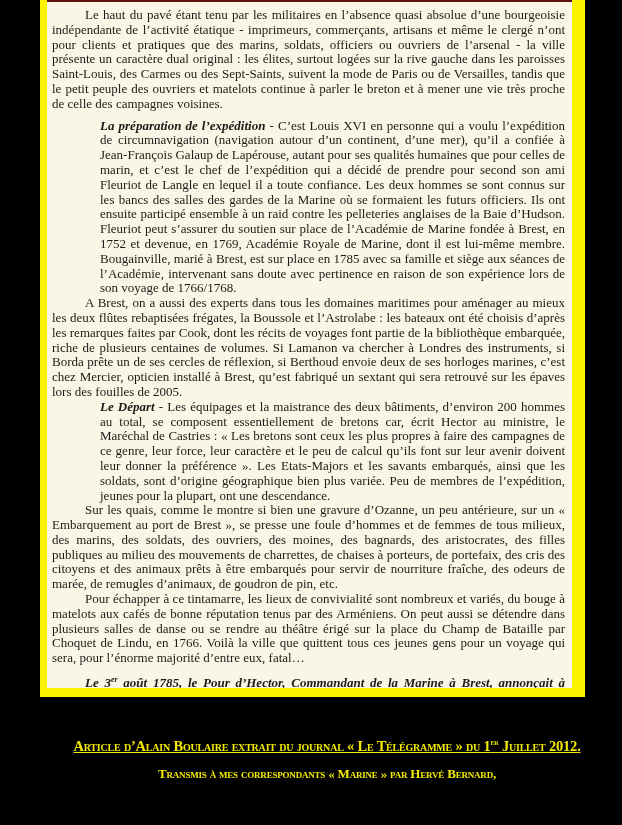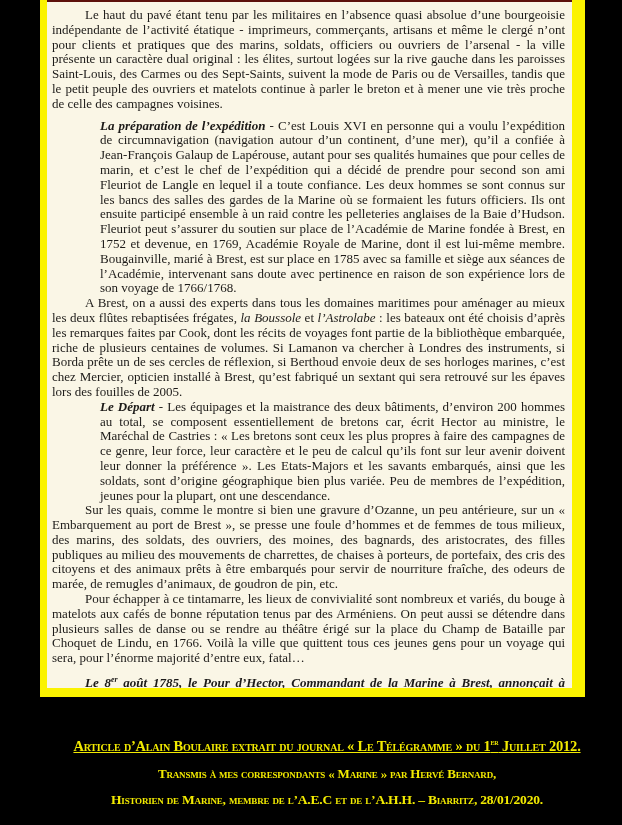--- a/index.html
+++ b/index.html
@@ -45,21 +45,21 @@
     margin: 0;
     text-indent: 33px;
   }
   .page-text p.no-indent { text-indent: 0; margin-left: 48px; }
   .gap-sm { margin-top: 7px !important; }
   .gap-md { margin-top: 10px !important; }
   .heading {
     font-weight: bold;
     font-style: italic;
   }
-  .ship { font-style: italic; }
+  .ship { }
   .final {
     font-weight: bold;
     font-style: italic;
   }
   sup.sx {
     font-size: 0.62em;
     vertical-align: super;
     line-height: 0;
   }
   .footer {
@@ -106,23 +106,22 @@
       <p class="no-indent gap-sm"><span class="heading">La préparation de l’expédition</span><span> -  </span><span>C’est Louis XVI en personne qui a voulu l’expédition de circumnavigation (navigation autour d’un continent, d’une mer), qu’il a confiée à Jean-François Galaup de Lapérouse, autant pour ses qualités humaines que pour celles de marin, et c’est le chef de l’expédition qui a décidé de prendre pour second son ami Fleuriot de Langle en lequel il a toute confiance. Les deux hommes se sont connus sur les bancs des salles des gardes de la Marine où se formaient les futurs officiers. Ils ont ensuite participé ensemble à un raid contre les pelleteries anglaises de la Baie d’Hudson. Fleuriot peut s’assurer du soutien sur place de l’Académie de Marine fondée à Brest, en 1752 et devenue, en 1769, Académie Royale de Marine, dont il est lui-même membre. Bougainville, marié à Brest, est sur place en 1785 avec sa famille et siège aux séances de l’Académie, intervenant sans doute avec pertinence en raison de son expérience lors de son voyage de 1766/1768.</span></p>
 
       <p><span>A Brest, on a aussi des experts dans tous les domaines maritimes pour aménager au mieux les deux flûtes rebaptisées frégates, </span><span class="ship">la Boussole</span><span> et </span><span class="ship">l’Astrolabe</span><span> : les bateaux ont été choisis d’après les remarques faites par Cook, dont les récits de voyages font partie de la bibliothèque embarquée, riche de plusieurs centaines de volumes. Si Lamanon va chercher à Londres des instruments, si Borda prête un de ses cercles de réflexion, si Berthoud envoie deux de ses horloges marines, c’est chez Mercier, opticien installé à Brest, qu’est fabriqué un sextant qui sera retrouvé sur les épaves lors des fouilles de 2005.</span></p>
 
       <p class="no-indent"><span class="heading">Le Départ</span><span> -  </span><span>Les équipages et la maistrance des deux bâtiments, d’environ 200 hommes au total, se composent essentiellement de bretons car, écrit Hector au ministre, le Maréchal de Castries : « Les bretons sont ceux les plus propres à faire des campagnes de ce genre, leur force, leur caractère et le peu de calcul qu’ils font sur leur avenir doivent leur donner la préférence ». Les Etats-Majors et les savants embarqués, ainsi que les soldats, sont d’origine géographique bien plus variée. Peu de membres de l’expédition, jeunes pour la plupart, ont une descendance.</span></p>
 
       <p><span>Sur les quais, comme le montre si bien une gravure d’Ozanne, un peu antérieure, sur un « Embarquement au port de Brest », se presse une foule d’hommes et de femmes de tous milieux, des marins, des soldats, des ouvriers, des moines, des bagnards, des aristocrates, des filles publiques au milieu des mouvements de charrettes, de chaises à porteurs, de portefaix, des cris des citoyens et des animaux prêts à être embarqués pour servir de nourriture fraîche, des odeurs de marée, de remugles d’animaux, de goudron de pin, etc.</span></p>
 
       <p><span>Pour échapper à ce tintamarre, les lieux de convivialité sont nombreux et variés, du bouge à matelots aux cafés de bonne réputation tenus par des Arméniens. On peut aussi se détendre dans plusieurs salles de danse ou se rendre au théâtre érigé sur la place du Champ de Bataille par Choquet de Lindu, en 1766. Voilà la ville que quittent tous ces jeunes gens pour un voyage qui sera, pour l’énorme majorité d’entre eux, fatal…</span></p>
 
-      <p class="final gap-md"><span>Le 8</span><sup class="sx">er</sup><span> août 1785, le Pour d’Hector, Commandant de la Marine à Brest, annonçait à Versailles que la « Boussole » et « l’Astrolabe » avaient quitté Brest au petit matin. Depuis un mois, les deux bateaux, mouillés en rade, attendaient un vent favorable afin de mettre les voiles.</span></p>
+      <p class="final gap-md"><span>Le 3</span><sup class="sx">er</sup><span> août 1785, le Pour d’Hector, Commandant de la Marine à Brest, annonçait à Versailles que la « Boussole » et « l’Astrolabe » avaient quitté Brest au petit matin. Depuis un mois, les deux bateaux, mouillés en rade, attendaient un vent favorable afin de mettre les voiles.</span></p>
 
     </div>
   </div>
 </div>
 
 <div class="footer">
   <div class="line1"><span>Article d’Alain Boulaire extrait du journal « Le Télégramme » du 1</span><sup class="sx">er</sup><span> Juillet 2012.</span></div>
   <div class="line2">Transmis à mes correspondants « Marine » par Hervé Bernard,</div>
-  <div class="line3">Historien de Marine, membre de l’A.E.C et de l’A.H.H. – Biarritz, 28/01/2020.</div>
 </div>
 
 </body></html>

